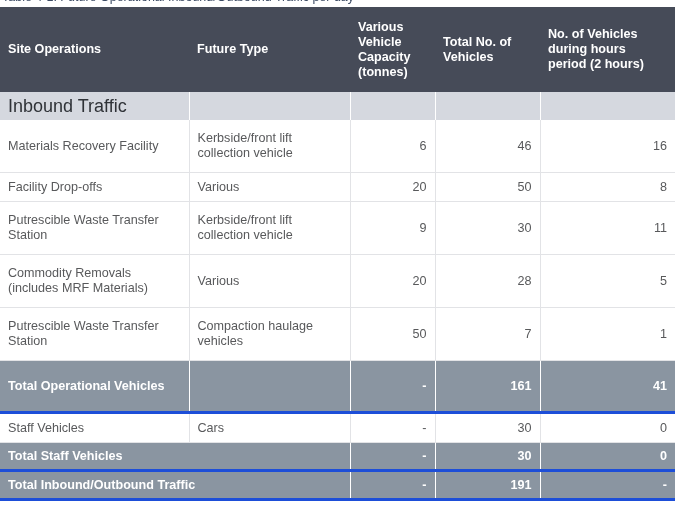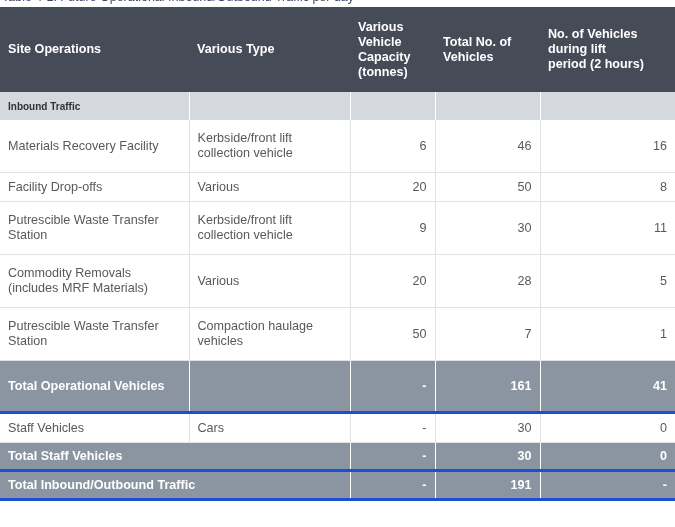--- a/index.html
+++ b/index.html
@@ -72,22 +72,22 @@
     line-height: 15px;
     height: 85px;
     border-right: 1px solid #8d919c;
   }
   thead th.last { border-right: none; }
 
   
   tr.section td {
     background: #d5d8df;
     color: #2f3237;
-    font-weight: bold;
-    font-size: 10px;
+    font-weight: normal;
+    font-size: 18px;
     height: 28px;
     border-right: 1px solid #ffffff;
   }
   tr.section td.last { border-right: none; }
 
   
   tr.data td {
     background: #ffffff;
     height: 28px;
     border-bottom: 1px solid #e2e3e6;
@@ -128,35 +128,35 @@
         <col class="c3">
         <col class="c4">
         <col class="c5">
     </colgroup>
     <thead>
       <tr>
         <th>
             <div>Site Operations</div>
           </th>
         <th>
-            <div>Various Type</div>
+            <div>Future Type</div>
           </th>
         <th>
             <div>Various</div>
             <div>Vehicle</div>
             <div>Capacity</div>
             <div>(tonnes)</div>
           </th>
         <th>
             <div>Total No. of</div>
             <div>Vehicles</div>
           </th>
         <th class="last">
             <div>No. of Vehicles</div>
-            <div>during lift</div>
+            <div>during hours</div>
             <div>period (2 hours)</div>
           </th>
       </tr>
     </thead>
     <tbody id="tbody">
         <tr class="section">
           <td>Inbound Traffic</td>
           <td></td>
           <td></td>
           <td></td>

